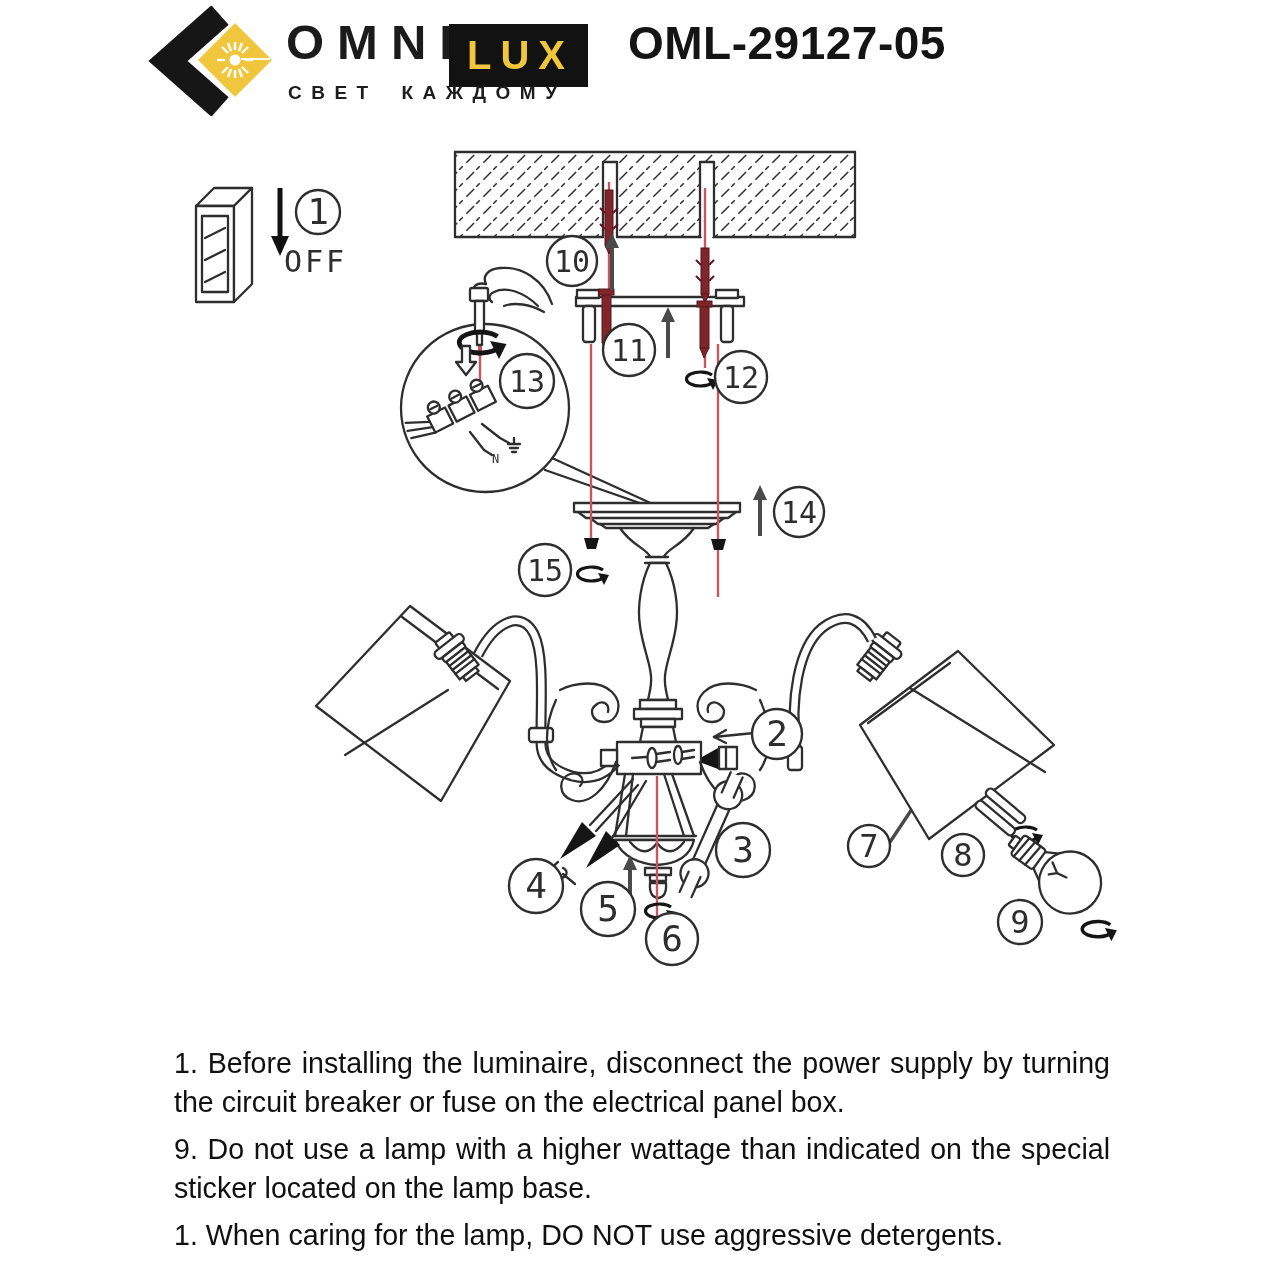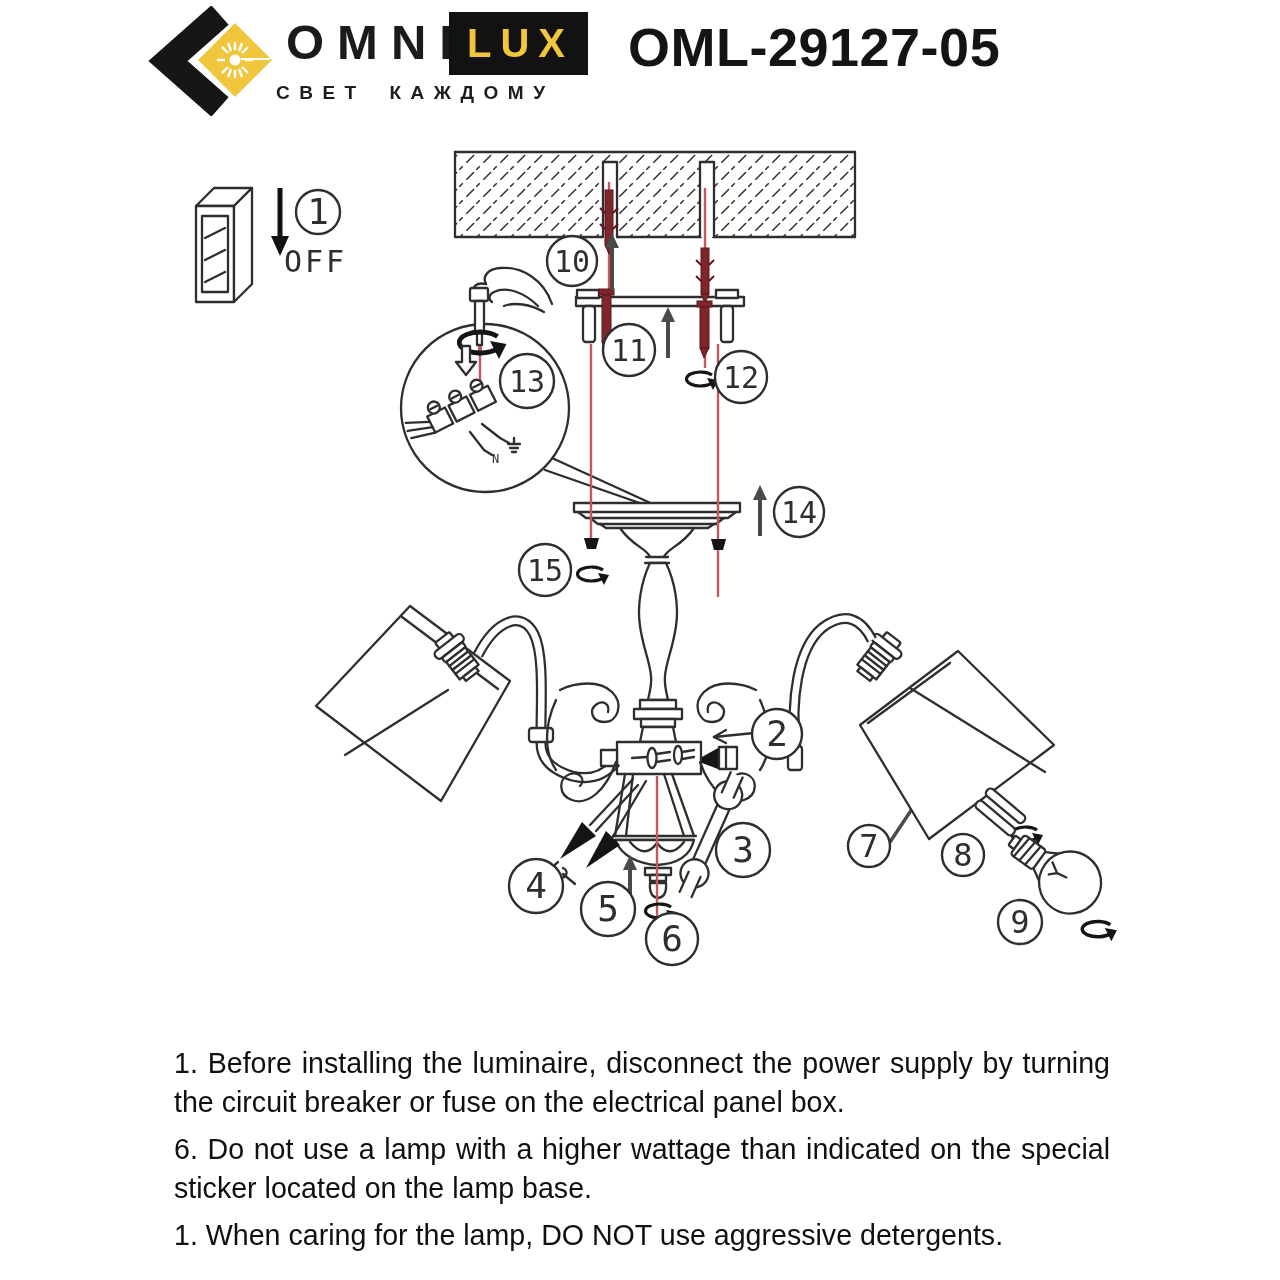--- a/index.html
+++ b/index.html
@@ -1,22 +1,22 @@
 <!DOCTYPE html>
 <html><head>
 <meta charset="utf-8">
 <style>
   html,body{margin:0;padding:0;background:#fff;}
   body{width:1280px;height:1280px;position:relative;font-family:"Liberation Sans",sans-serif;overflow:hidden;}
   .abs{position:absolute;}
   
   #brand-primary{left:286px;top:14px;font-size:49px;font-weight:600;letter-spacing:13px;color:#1b1b1b;}
-  #brand-box{left:449px;top:12px;background:#121212;color:#EFC63C;font-size:40px;font-weight:700;letter-spacing:9px;padding:9px 14px 9px 18px;}
-  #tagline{left:276px;top:82px;font-size:19px;font-weight:600;letter-spacing:9.5px;word-spacing:9px;color:#1d1d1d;}
-  #model{left:628px;top:16px;font-size:54px;font-weight:700;letter-spacing:.5px;color:#141414;}
+  #brand-box{left:449px;top:24px;background:#121212;color:#EFC63C;font-size:40px;font-weight:700;letter-spacing:9px;padding:9px 14px 9px 18px;}
+  #tagline{left:288px;top:82px;font-size:19px;font-weight:600;letter-spacing:9.5px;word-spacing:9px;color:#1d1d1d;}
+  #model{left:628px;top:16px;font-size:46px;font-weight:700;letter-spacing:.5px;color:#141414;}
   
   #instructions{left:166px;top:1036px;width:952px;font-size:28.6px;line-height:39px;color:#101010;}
   #instructions p{margin:8px;text-align:justify;}
   
   .ln{stroke:#2e2e2e;stroke-width:2.3;fill:none;stroke-linejoin:round;stroke-linecap:round;}
   .fw{fill:#fff;stroke:#2e2e2e;stroke-width:2.3;stroke-linejoin:round;}
   .red{stroke:#C4585E;stroke-width:2.4;fill:none;}
   .drk{fill:#7E262B;stroke:#5b161b;stroke-width:1;}
   .gar{fill:#4a4a4a;stroke:none;}
   .blk{fill:#151515;stroke:none;}
@@ -411,15 +411,15 @@
       <text x="799" y="523" font-size="30">14</text>
   </g>
   <g class="callout">
     <circle cx="545" cy="570" r="26"></circle>
       <text x="545" y="581" font-size="30">15</text>
   </g>
 </svg>
 
 <div class="abs" id="instructions">
   <p>1. Before installing the luminaire, disconnect the power supply by turning the circuit breaker or fuse on the electrical panel box.</p>
-  <p>6. Do not use a lamp with a higher wattage than indicated on the special sticker located on the lamp base.</p>
+  <p>9. Do not use a lamp with a higher wattage than indicated on the special sticker located on the lamp base.</p>
   <p>1. When caring for the lamp, DO NOT use aggressive detergents.</p>
 </div>
 
 </body></html>

